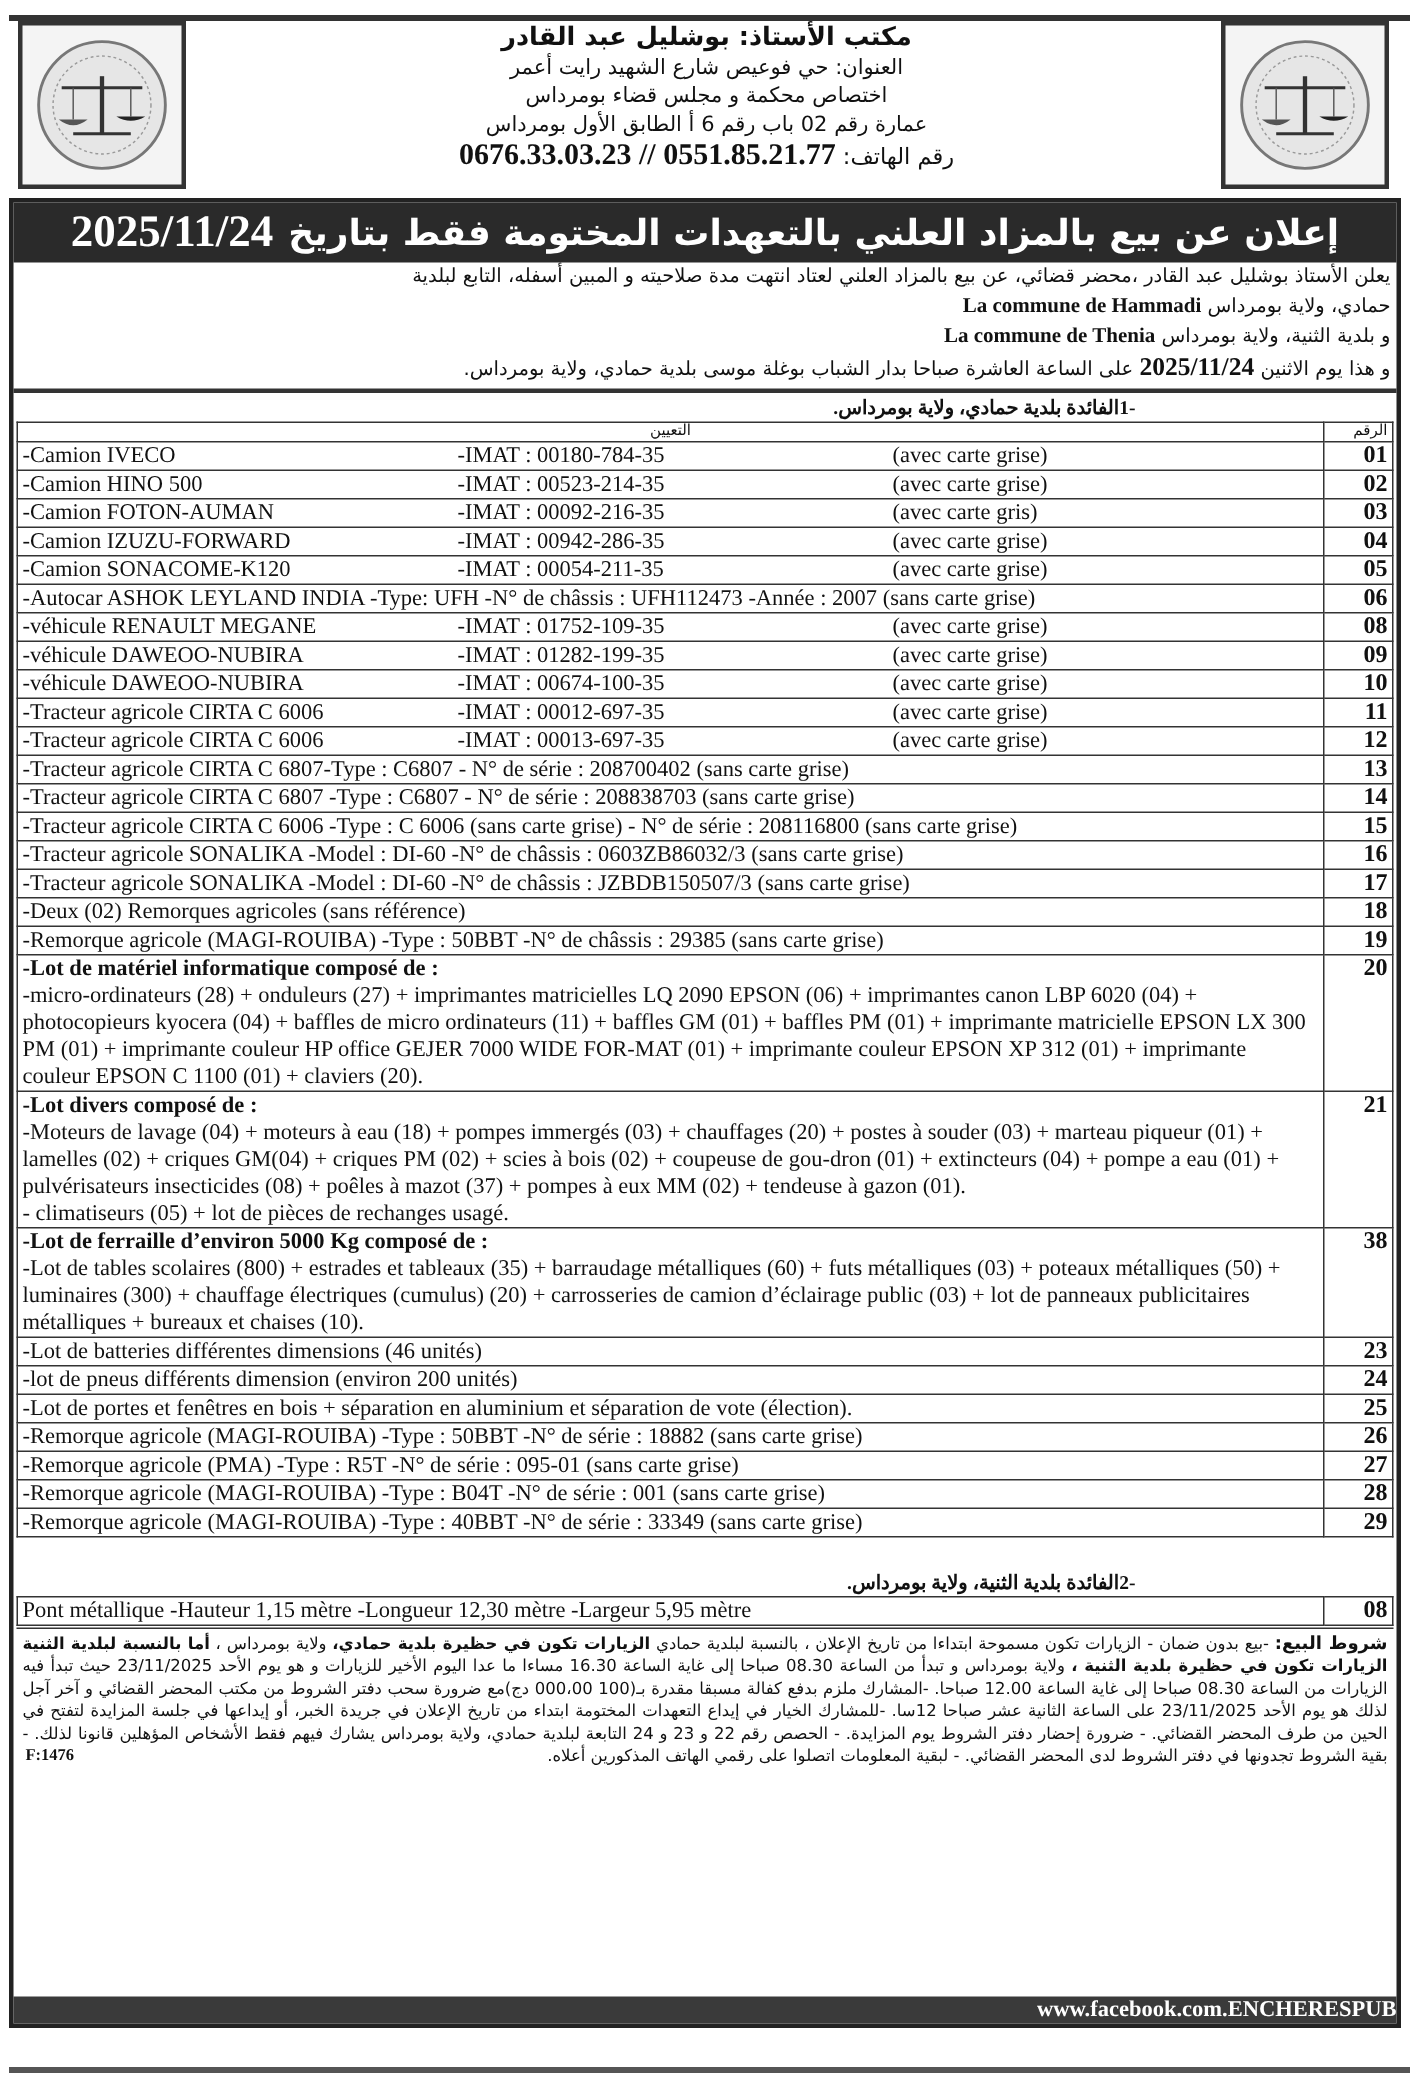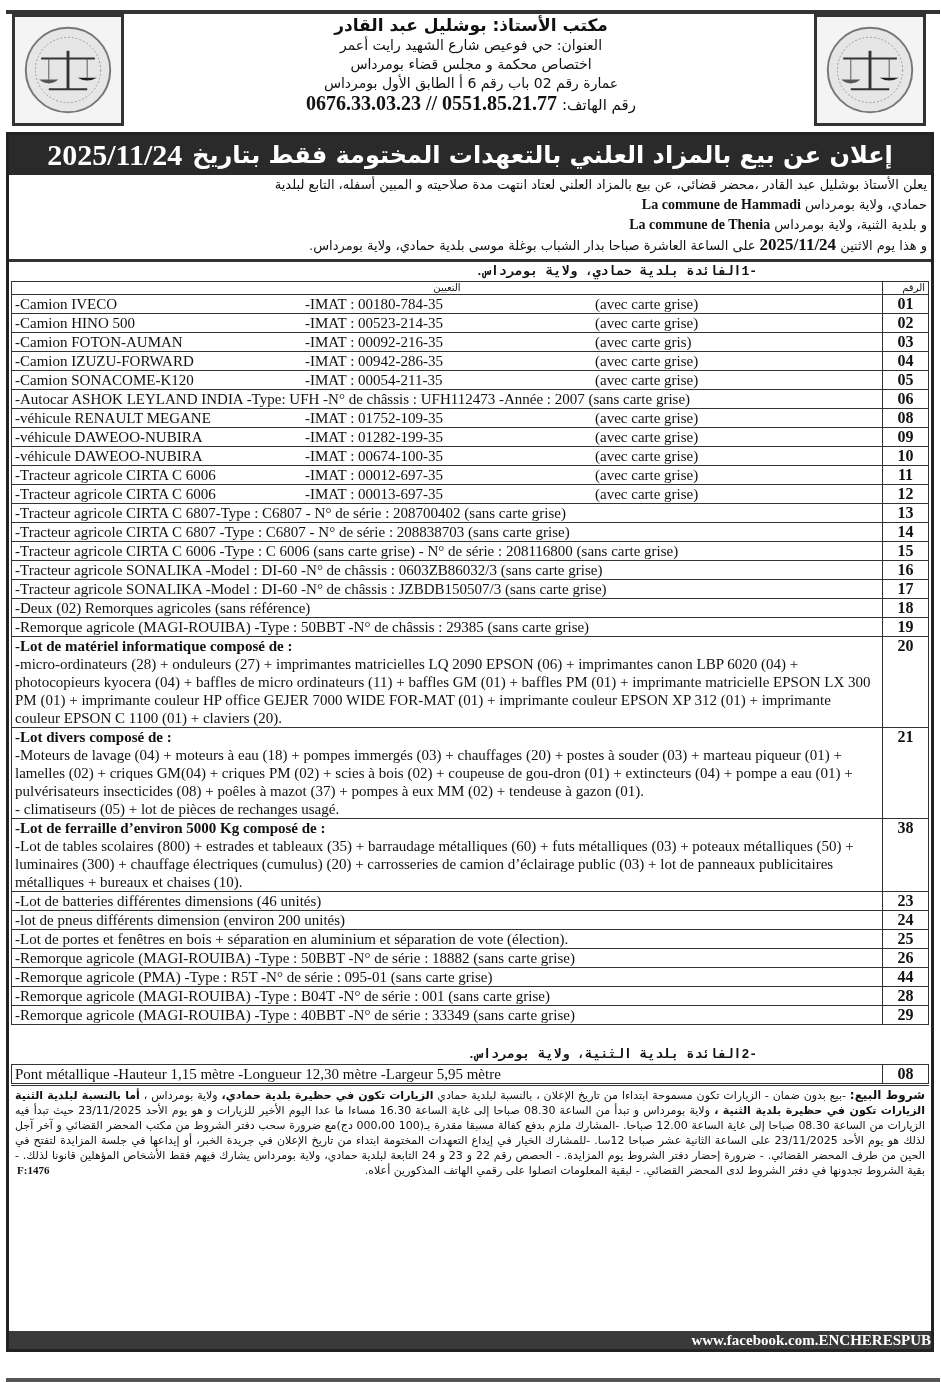--- a/index.html
+++ b/index.html
@@ -26,26 +26,26 @@
   .banner { position: absolute; left: 0; top: 0; width: 922px; height: 40px; background: #2a2a2a; color: #fff; display: flex; align-items: center; justify-content: center; direction: rtl; gap: 10px; }
   .banner .ar { font-family: "DejaVu Sans", sans-serif; font-weight: bold; font-size: 24px; }
   .banner .date { font-family: "Liberation Serif", serif; font-weight: bold; font-size: 30px; }
 
   .intro { position: absolute; left: 0; top: 40px; width: 922px; direction: rtl; padding: 0 4px; }
   .intro .p { font-family: "DejaVu Sans", sans-serif; font-size: 13px; line-height: 20px; white-space: nowrap; }
   .intro .fr { font-family: "Liberation Serif", serif; font-weight: bold; font-size: 14px; }
   .intro .dt { font-family: "Liberation Serif", serif; font-weight: bold; font-size: 17px; }
   .intro-rule { position: absolute; left: 0; top: 124px; width: 922px; height: 3px; background: #333; }
 
-  .section-title { position: absolute; left: 0; width: 754px; direction: rtl; font-family: Liberation Mono, monospace; font-weight: bold; font-size: 13px; padding-right: 6px; line-height: 18px; }
+  .section-title { position: absolute; left: 0; width: 754px; direction: rtl; font-family: Liberation Serif, serif; font-weight: bold; font-size: 13px; padding-right: 6px; line-height: 18px; }
 
   table.items { position: absolute; left: 2px; width: 918px; border-collapse: collapse; }
   table.items td, table.items th { border: 1.5px solid #333; font-family: "Liberation Serif", serif; font-size: 15px; line-height: 18px; padding: 0 3px; vertical-align: top; }
   table.items th { font-family: "DejaVu Sans", sans-serif; font-weight: normal; font-size: 10px; line-height: 12px; }
-  table.items td.num { width: 46px; text-align: center; font-weight: bold; font-size: 16px; }
+  table.items td.num { width: 46px; text-align: right; font-weight: bold; font-size: 16px; }
   table.items td.desc { white-space: nowrap; }
   .c1 { display: inline-block; width: 290px; }
   .c2 { display: inline-block; width: 290px; }
   .bold { font-weight: bold; }
   .wrap { white-space: normal !important; }
 
   .conditions { position: absolute; left: 2px; width: 918px; direction: rtl; font-family: "DejaVu Sans", sans-serif; font-size: 11px; line-height: 15px; padding: 2px 4px; text-align: justify; border-top: 1.5px solid #333; }
   .conditions .lbl { font-weight: bold; font-size: 12px; }
   .conditions .hi { font-weight: bold; }
   .conditions .ref { position: absolute; left: 6px; bottom: 2px; direction: ltr; font-family: "Liberation Serif", serif; font-weight: bold; font-size: 11px; }
@@ -237,21 +237,21 @@
           <tr>
             <td class="desc"><span>-Lot de portes et fenêtres en bois + séparation en aluminium et séparation de vote (élection).</span></td>
             <td class="num">25</td>
           </tr>
           <tr>
             <td class="desc"><span>-Remorque agricole (MAGI-ROUIBA) -Type : 50BBT -N° de série : 18882 (sans carte grise)</span></td>
             <td class="num">26</td>
           </tr>
           <tr>
             <td class="desc"><span>-Remorque agricole (PMA) -Type : R5T -N° de série : 095-01 (sans carte grise)</span></td>
-            <td class="num">44</td>
+            <td class="num">27</td>
           </tr>
           <tr>
             <td class="desc"><span>-Remorque agricole (MAGI-ROUIBA) -Type : B04T -N° de série : 001 (sans carte grise)</span></td>
             <td class="num">28</td>
           </tr>
           <tr>
             <td class="desc"><span>-Remorque agricole (MAGI-ROUIBA) -Type : 40BBT -N° de série : 33349 (sans carte grise)</span></td>
             <td class="num">29</td>
           </tr>
         </tbody>

